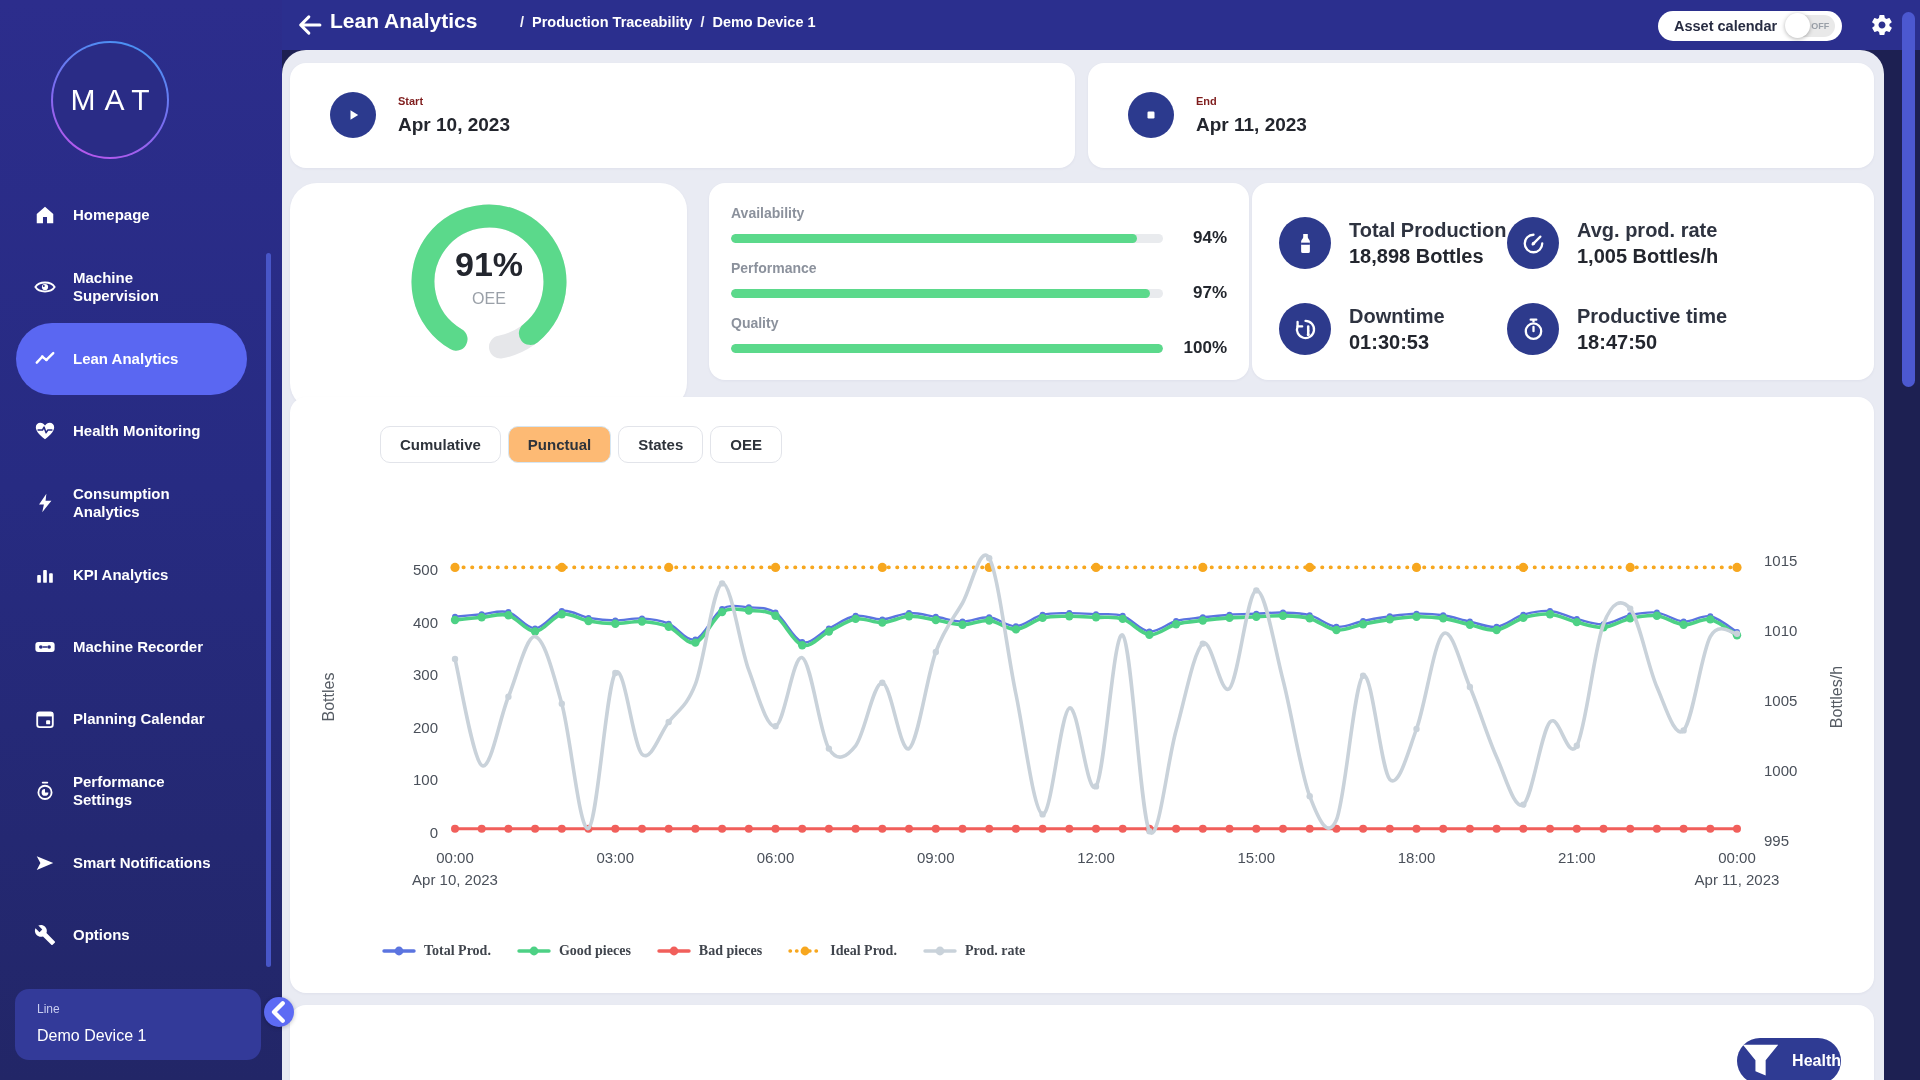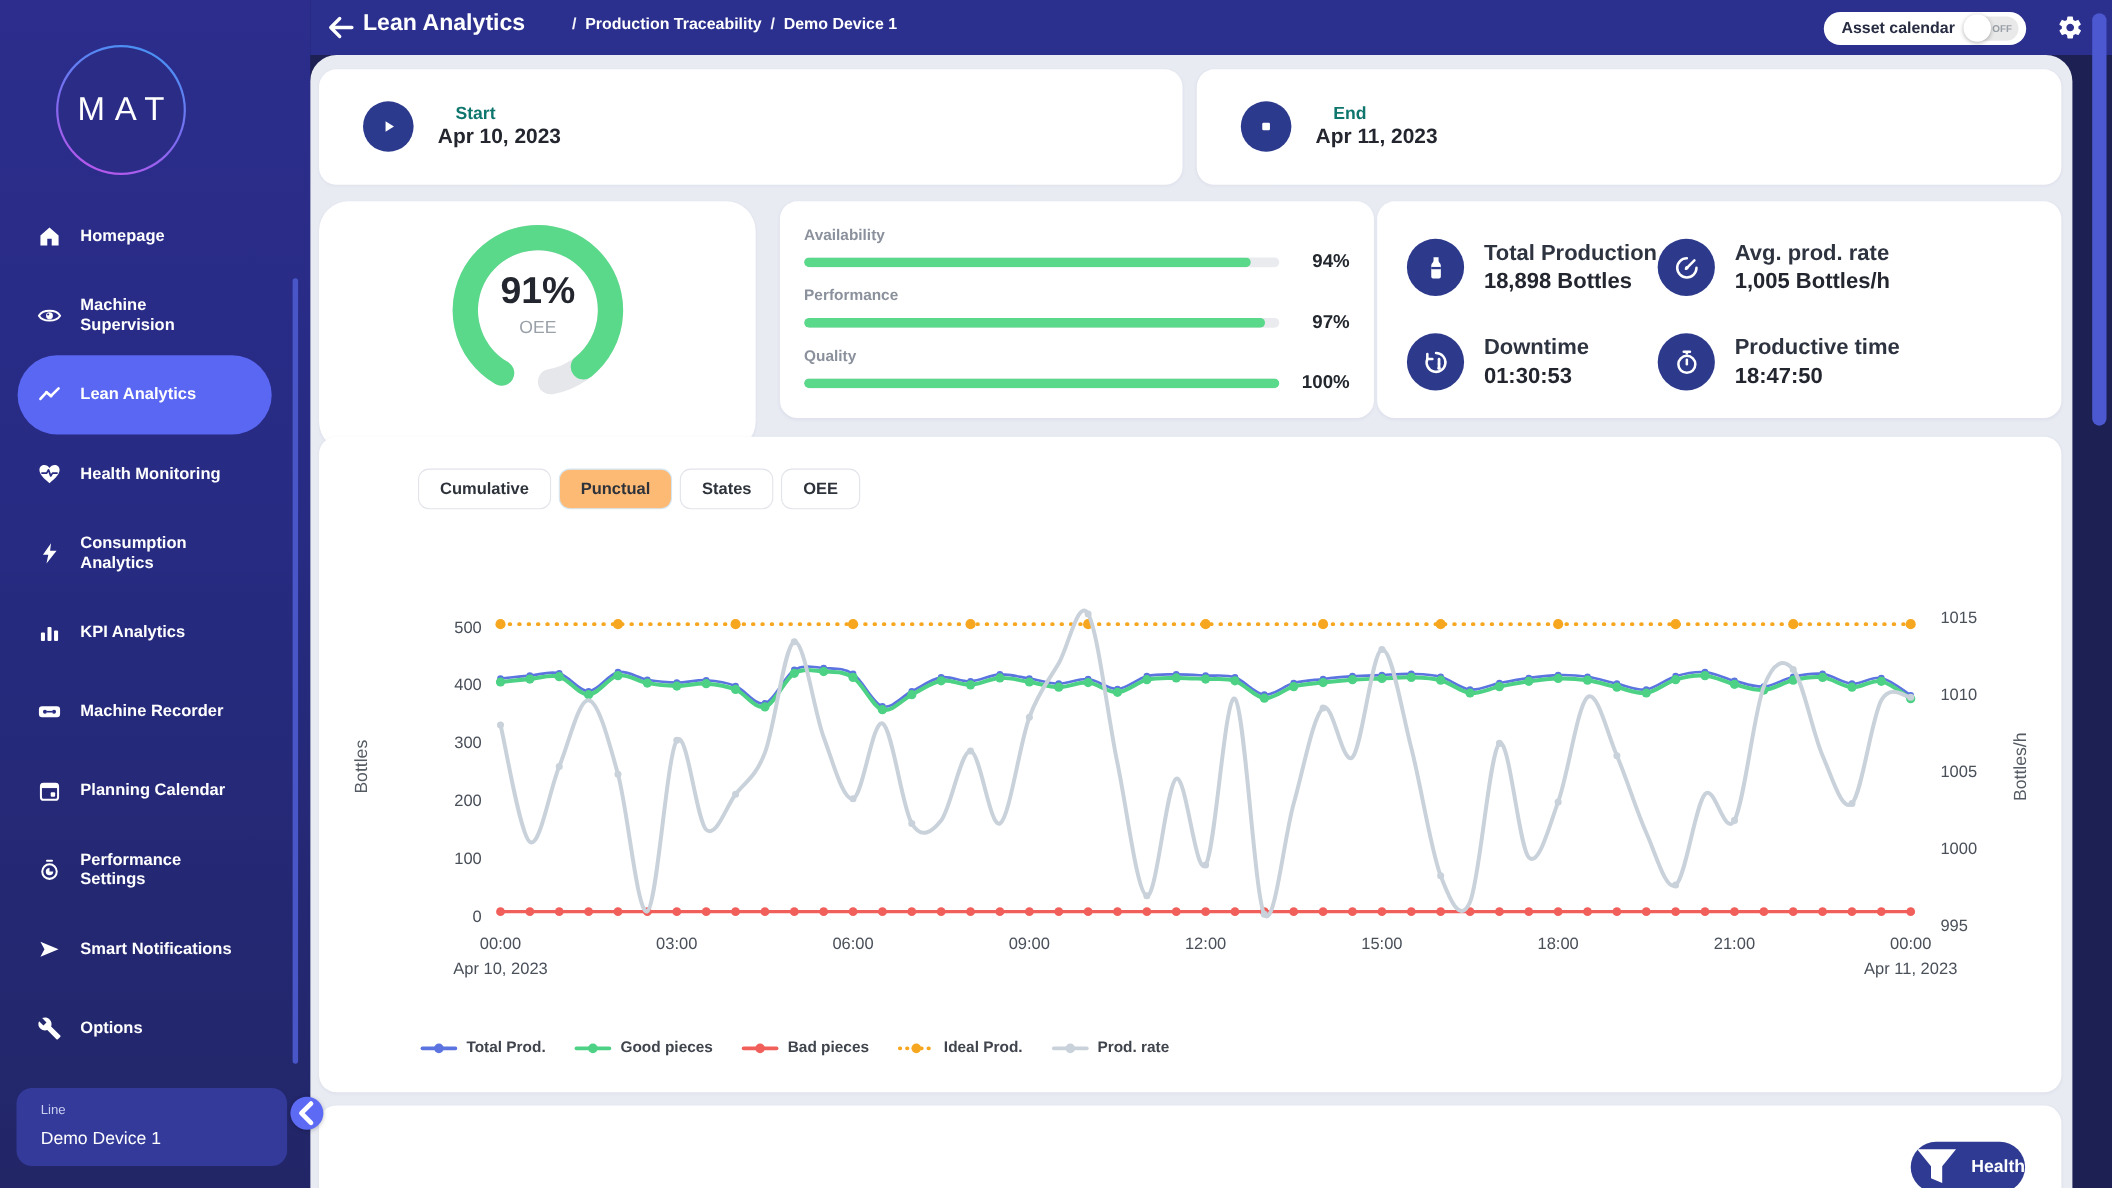--- a/index.html
+++ b/index.html
@@ -53,21 +53,21 @@
   .gear-btn svg{width:24px;height:24px;}
   
   .content{position:absolute;left:282px;top:50px;width:1602px;height:1030px;background:#e9ebf3;
     border-radius:24px 24px 0 0;overflow:hidden;z-index:2;}
   .card{position:absolute;background:#fff;border-radius:16px;box-shadow:0 1px 3px rgba(40,45,90,.05);}
   .card-start{left:8px;top:13px;width:785px;height:105px;}
   .card-end{left:806px;top:13px;width:786px;height:105px;}
   .date-icon{position:absolute;left:40px;top:29px;width:46px;height:46px;border-radius:50%;background:#2c3a8e;
     display:flex;align-items:center;justify-content:center;}
   .date-icon svg{width:20px;height:20px;}
-  .date-label{position:absolute;left:124px;top:32px;font-size:16px;font-weight:700;color:#0f766e;}
+  .date-label{position:absolute;left:108px;top:32px;font-size:11px;font-weight:700;color:#7f1d1d;}
   .date-value{position:absolute;left:108px;top:51px;font-size:19px;font-weight:800;color:#23262e;}
   .card-gauge{left:8px;top:133px;width:397px;height:227px;border-radius:27px;}
   .gauge-wrap{position:absolute;left:104px;top:4px;width:190px;height:190px;}
   .gauge-center{position:absolute;left:0;top:58px;width:190px;text-align:center;}
   .gauge-value{font-size:34px;font-weight:800;color:#23262e;}
   .gauge-label{font-size:16px;color:#9aa0a8;margin-top:6px;}
   .card-bars{left:415px;top:133px;width:540px;height:197px;margin-left:12px;}
   .bar-group{position:absolute;left:22px;width:496px;}
   .bar-label{font-size:14px;font-weight:700;color:#8b919c;}
   .bar-row{display:flex;align-items:center;margin-top:7px;gap:12px;}
@@ -81,21 +81,21 @@
   .stat-icon svg{width:25px;height:25px;}
   .stat-label{font-size:20px;font-weight:700;color:#2e3340;}
   .stat-value{font-size:20px;font-weight:800;color:#23262e;margin-top:3px;}
   .card-chart{left:8px;top:347px;width:1584px;height:596px;}
   .tabs{position:absolute;left:90px;top:29px;display:flex;gap:7px;}
   .tab{height:37px;display:flex;align-items:center;padding:0 19px;border:1.5px solid #e2e4ea;
     border-radius:10px;background:#fff;font-size:15px;font-weight:700;color:#2e333b;cursor:pointer;box-sizing:border-box;}
   .tab.active{background:#fdba74;border-color:#d5e6f3;}
   .chart-svg{position:absolute;left:0;top:0;}
   .legend{position:absolute;left:92px;top:546px;display:flex;gap:26px;align-items:center;}
-  .legend-item{display:flex;align-items:flex-end;gap:8px;cursor:pointer;}
+  .legend-item{display:flex;align-items:center;gap:8px;cursor:pointer;font-family:Liberation Serif, serif;}
   .legend-text{font-size:14px;font-weight:600;color:#40454d;}
   .card-bottom{left:8px;top:955px;width:1584px;height:130px;border-radius:16px;}
   .filters-btn{position:absolute;left:1447px;top:33px;width:104px;height:46px;border-radius:23px;
     background:#2f3b93;display:flex;align-items:center;justify-content:center;gap:8px;cursor:pointer;}
   .filters-btn svg{width:15px;height:15px;}
   .filters-label{color:#fff;font-size:16px;font-weight:700;}
   
   .page-scrollbar{position:absolute;left:1902px;top:12px;width:13px;height:375px;border-radius:7px;
     background:#4c58d0;z-index:4;}
   

